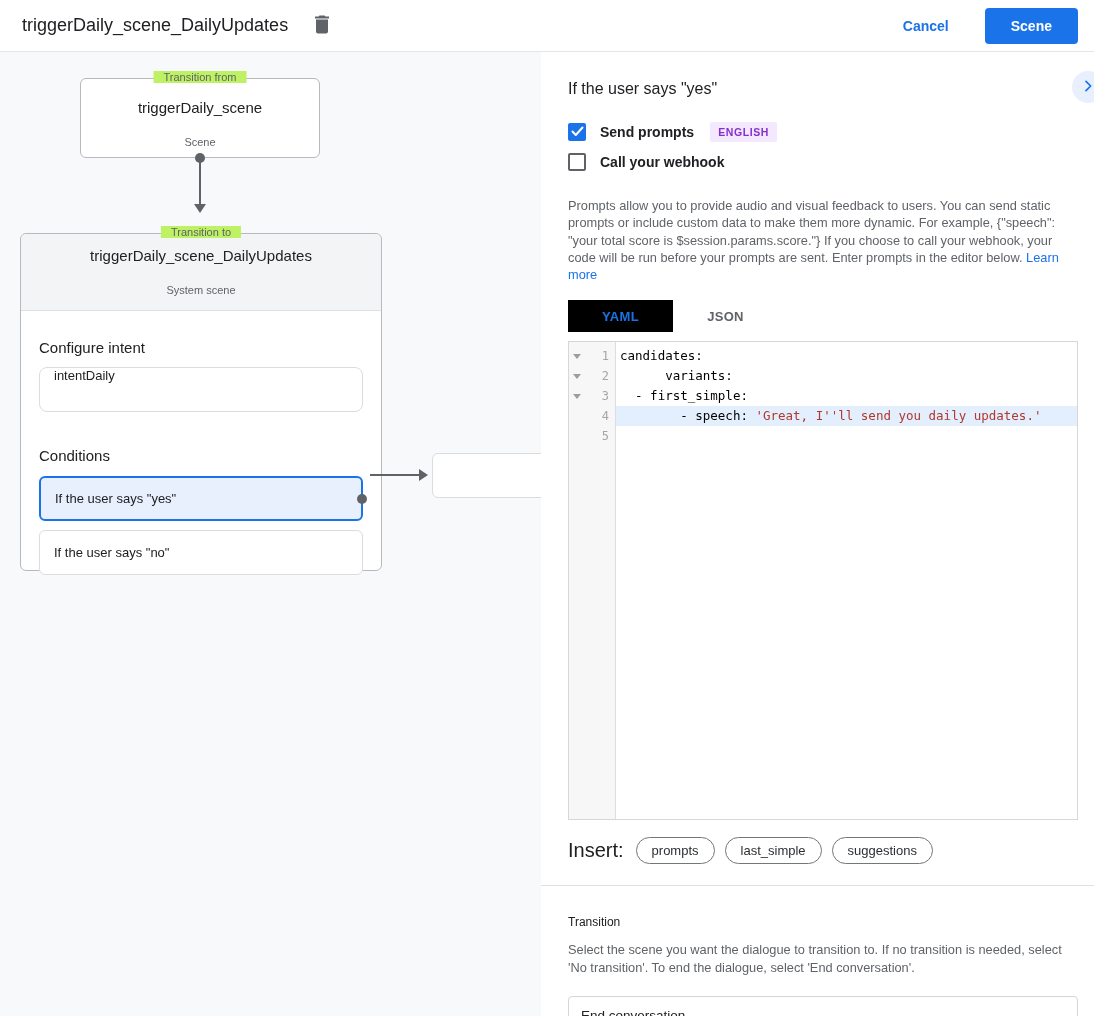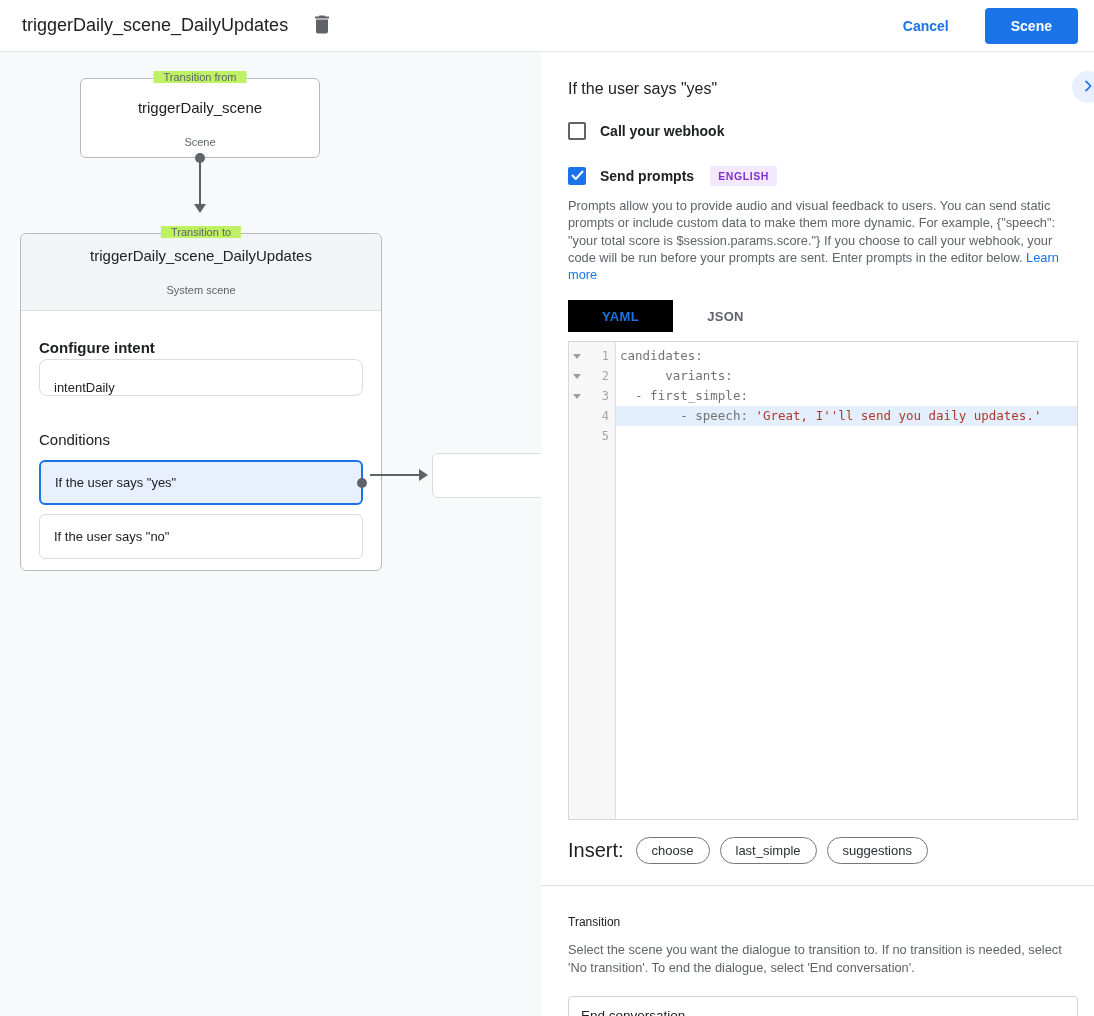--- a/index.html
+++ b/index.html
@@ -36,24 +36,24 @@
     border-left:6px solid transparent; border-right:6px solid transparent; border-top:9px solid #5f6368; }
   .arrow-right { position:absolute; width:0; height:0;
     border-top:6px solid transparent; border-bottom:6px solid transparent; border-left:9px solid #5f6368; }
 
   .to-card { left:20px; top:181px; width:362px; height:338px; }
   .to-header { background:#f3f4f5; border-bottom:1px solid #e0e0e0; border-radius:6px 6px 0 0;
     text-align:center; padding:13px 8px 14px; }
   .to-header .nc-title { font-size:15px; }
   .to-body { padding:0 18px; }
   .section-label { font-size:15px; color:#202124; }
-  .lbl-intent { margin-top:28px; margin-bottom:3px;font-weight:bold; }
+  .lbl-intent { margin-top:28px; margin-bottom:11px; }
   .lbl-cond { margin-top:35px; margin-bottom:12px; }
-  .field-box { border:1px solid #dadce0; border-radius:8px; background:#fff; height:37px;
-    display:flex; align-items:flex-end; padding:0 14px; font-size:13px; color:#202124; }
+  .field-box { border:1px solid #dadce0; border-radius:8px; background:#fff; height:45px;
+    display:flex; align-items:flex-start; padding:0 14px; font-size:13px; color:#202124; }
   .cond-box { position:relative; border:1px solid #dadce0; border-radius:6px; background:#fff;
     height:45px; display:flex; align-items:center; padding:0 14px; font-size:13px; cursor:pointer; }
   .cond-box.selected { border:2px solid #1a73e8; background:#e8f0fe; }
   .cond-box + .cond-box { margin-top:9px; }
   .cond-dot { position:absolute; right:-6px; top:50%; margin-top:-5px; width:10px; height:10px;
     border-radius:50%; background:#5f6368; }
   .target-box { position:absolute; left:432px; top:401px; width:130px; height:45px;
     background:#fff; border:1px solid #dadce0; border-radius:6px; }
 
   
@@ -85,21 +85,21 @@
     font-family:"DejaVu Sans Mono","Liberation Mono",monospace; font-size:12.5px; }
   .gutter-col { width:47px; flex:none; background:#f7f7f7; border-right:1px solid #dddddd; padding-top:4px; }
   .gutter-cell { height:20px; display:flex; align-items:center; }
   .fold { width:16px; display:flex; justify-content:center; }
   .fold-tri { width:0; height:0; border-left:4px solid transparent; border-right:4px solid transparent;
     border-top:5px solid #9e9e9e; }
   .lnum { flex:1; text-align:right; padding-right:6px; color:#a6a6a6; font-size:12px; }
   .code-col { flex:1; padding-top:4px; overflow:hidden; }
   .cline { height:20px; line-height:20px; white-space:pre; padding-left:4px; }
   .cline.active { background:#e3effc; }
-  .tok-key { color:#737373; white-space:pre; }
+  .tok-key { color:#000000; white-space:pre; }
   .tok-str { color:#b0382f; white-space:pre; }
 
   .insert-row { display:flex; align-items:center; margin-top:17px; }
   .insert-label { font-size:20px; color:#202124; margin-right:12px; }
   .chip { border:1px solid #747775; border-radius:15px; background:#fff; color:#2b2f33;
     font-size:13px; padding:5px 15px; margin-right:10px; cursor:pointer;
     font-family:"Liberation Sans",sans-serif; }
 
   .divider { border-top:1px solid #e0e0e0; margin:21px -16px 0 -27px; }
   .trans-title { font-size:12px; font-weight:400; margin-top:29px; }
@@ -172,37 +172,37 @@
         <svg width="16" height="16" viewBox="0 0 24 24" fill="none" stroke="#1a73e8" stroke-width="2.6" stroke-linecap="round" stroke-linejoin="round">
             <polyline points="9,5 16,12 9,19"></polyline>
           </svg>
       </span>
     </button>
 
     <div class="panel-title-row">
       <div class="panel-title">If the user says "yes"</div>
     </div>
 
-    <div class="check-row">
-      <span class="cbox"></span>
-      <span class="check-label">Call your webhook</span>
-    </div>
-
     <div class="check-row row-prompts">
       <span class="cbox checked">
         <span>
           <svg width="13" height="11" viewBox="0 0 13 11" fill="none" stroke="#ffffff" stroke-width="2" stroke-linecap="round" stroke-linejoin="round">
               <polyline points="1.5,5.5 4.8,9 11.5,1.5"></polyline>
             </svg>
         </span>
       </span>
       <span class="check-label">Send prompts</span>
       <span class="lang-badge">ENGLISH</span>
     </div>
 
+    <div class="check-row">
+      <span class="cbox"></span>
+      <span class="check-label">Call your webhook</span>
+    </div>
+
     <p class="desc"><span>Prompts allow you to provide audio and visual feedback to users. You can send static prompts or include custom data to make them more dynamic. For example, {"speech": "your total score is $session.params.score."} If you choose to call your webhook, your code will be run before your prompts are sent. Enter prompts in the editor below. </span><a class="link">Learn more</a></p>
 
     <div class="tabs">
       <div class="tab active">YAML</div>
       <div class="tab">JSON</div>
     </div>
 
     <div class="editor">
       <div class="gutter-col">
         <div class="gutter-cell">
@@ -236,21 +236,21 @@
         <div class="cline"><span class="tok-key">candidates:</span><span class="tok-str"></span></div>
         <div class="cline"><span class="tok-key">      variants:</span><span class="tok-str"></span></div>
         <div class="cline"><span class="tok-key">  - first_simple:</span><span class="tok-str"></span></div>
         <div class="cline active"><span class="tok-key">        - speech: </span><span class="tok-str">'Great, I''ll send you daily updates.'</span></div>
         <div class="cline"><span class="tok-key"></span><span class="tok-str"></span></div>
       </div>
     </div>
 
     <div class="insert-row">
       <span class="insert-label">Insert:</span>
-      <button class="chip">choose</button>
+      <button class="chip">prompts</button>
       <button class="chip">last_simple</button>
       <button class="chip">suggestions</button>
     </div>
 
     <div class="divider"></div>
 
     <div class="trans-title">Transition</div>
     <p class="desc trans-desc">Select the scene you want the dialogue to transition to. If no transition is needed, select 'No transition'. To end the dialogue, select 'End conversation'.</p>
 
     <div class="select-box">

